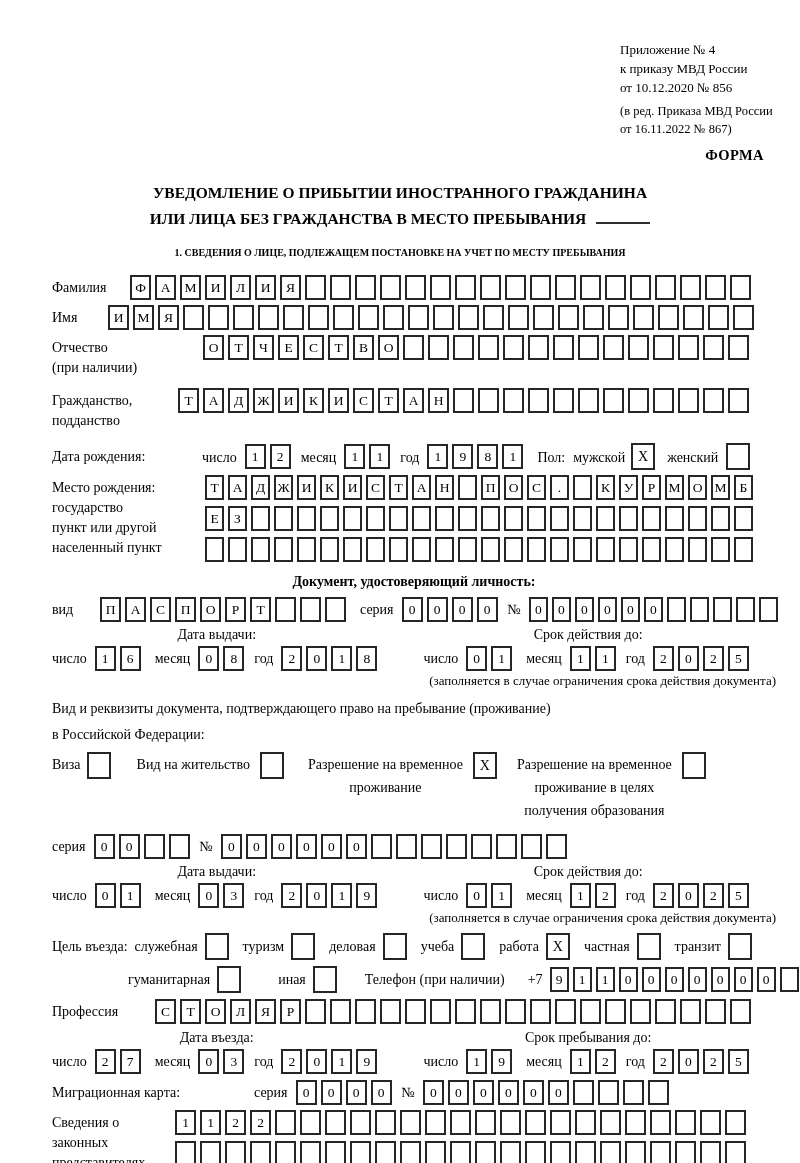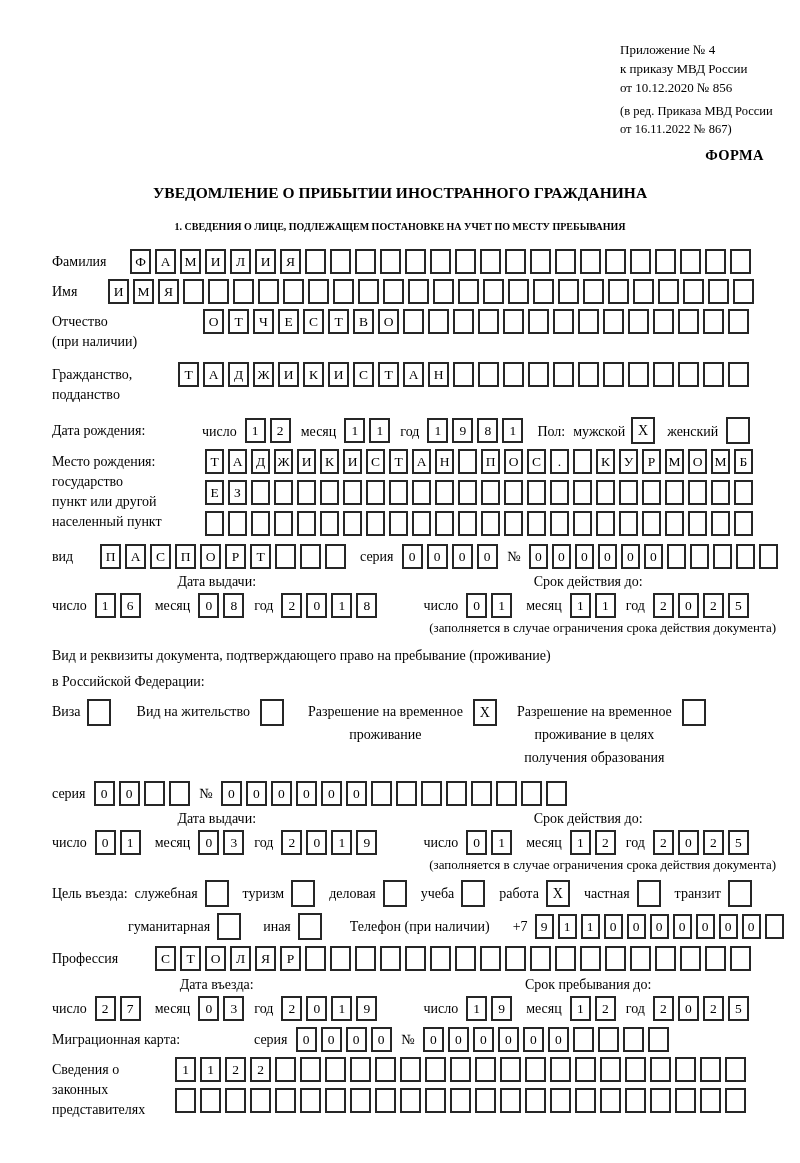--- a/index.html
+++ b/index.html
@@ -58,20 +58,23 @@
     <div>от 10.12.2020 № 856</div>
     <div class="annex-note">
       <div>(в ред. Приказа МВД России</div>
       <div>от 16.11.2022 № 867)</div>
     </div>
   </div>
   <div class="forma">ФОРМА</div>
 
   <div class="title">
     <div>УВЕДОМЛЕНИЕ О ПРИБЫТИИ ИНОСТРАННОГО ГРАЖДАНИНА</div>
+    <div>
+      <span>ИЛИ ЛИЦА БЕЗ ГРАЖДАНСТВА В МЕСТО ПРЕБЫВАНИЯ</span><span class="blank"></span>
+    </div>
   </div>
   <div class="sec1">1. СВЕДЕНИЯ О ЛИЦЕ, ПОДЛЕЖАЩЕМ ПОСТАНОВКЕ НА УЧЕТ ПО МЕСТУ ПРЕБЫВАНИЯ</div>
 
   <div class="content">
 
     <div class="frow">
       <span class="flabel w78">Фамилия</span>
       <span class="cells">
           <span class="cell">Ф</span>
           <span class="cell">А</span>
@@ -304,20 +307,21 @@
             <span class="cell"></span>
             <span class="cell"></span>
             <span class="cell"></span>
             <span class="cell"></span>
             <span class="cell"></span>
             <span class="cell"></span>
           </span>
       </span>
     </div>
 
+    <div class="doc-hdr">Документ, удостоверяющий личность:</div>
     <div class="frow vcent">
       <span class="inline-lbl" style="width:40px;padding-top:0">вид</span>
       <span class="cells">
           <span class="cell">П</span>
           <span class="cell">А</span>
           <span class="cell">С</span>
           <span class="cell">П</span>
           <span class="cell">О</span>
           <span class="cell">Р</span>
           <span class="cell">Т</span>
@@ -509,21 +513,21 @@
       <span class="glabel gsp">работа</span>
       <span class="cb">X</span>
       <span class="glabel gsp">частная</span>
       <span class="cb"></span>
       <span class="glabel gsp">транзит</span>
       <span class="cb"></span>
     </div>
     <div class="goal">
       <span class="glabel" style="margin-left:76px">гуманитарная</span>
       <span class="cb"></span>
-      <span class="glabel gsp" style="margin-left:22px">иная</span>
+      <span class="glabel gsp" style="margin-left:37px">иная</span>
       <span class="cb"></span>
       <span class="glabel" style="margin-left:28px">Телефон (при наличии)</span>
       <span class="glabel" style="margin-left:16px">+7</span>
       <span class="cells tight">
           <span class="cell">9</span>
           <span class="cell">1</span>
           <span class="cell">1</span>
           <span class="cell">0</span>
           <span class="cell">0</span>
           <span class="cell">0</span>

